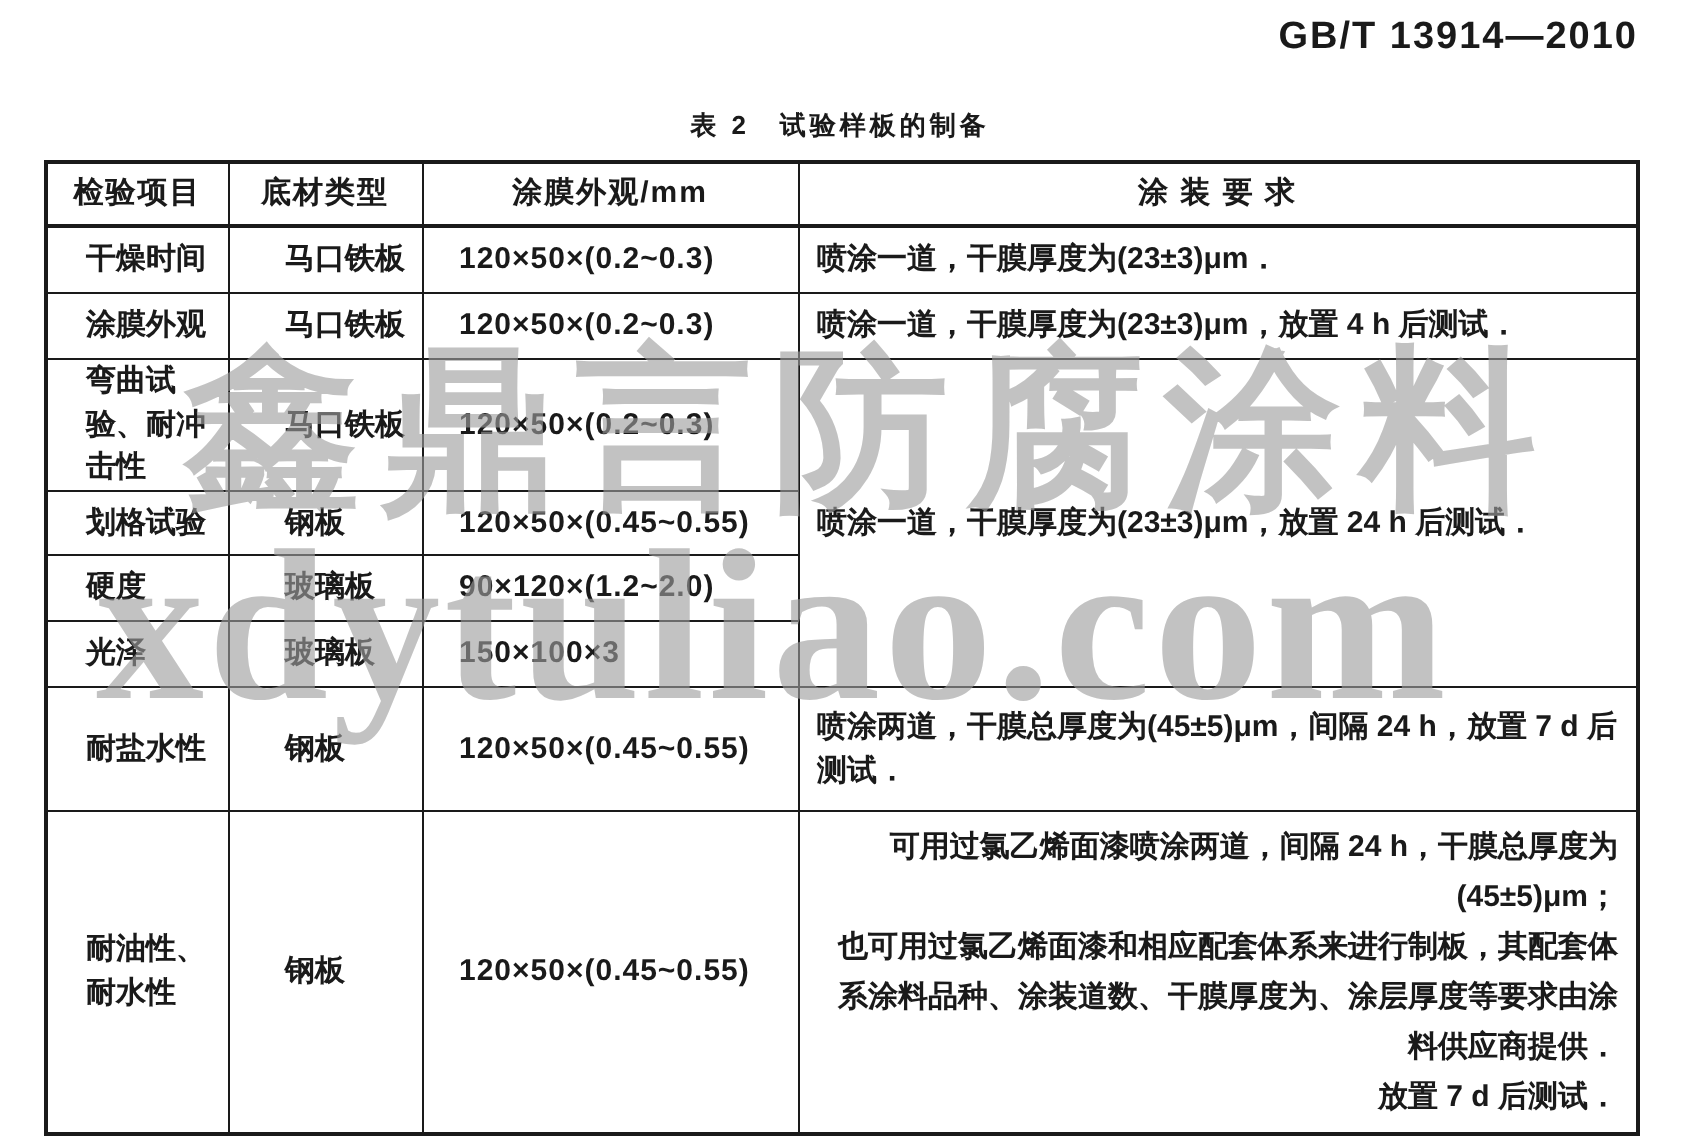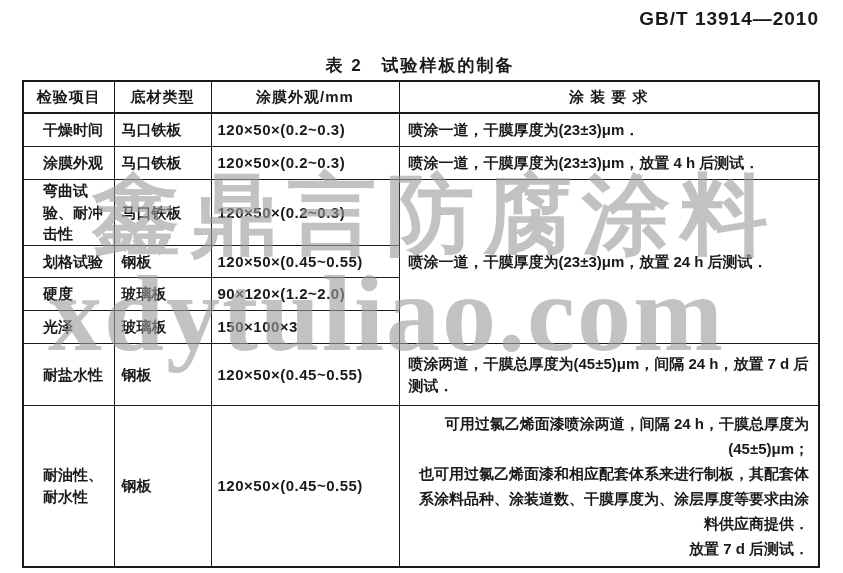--- a/index.html
+++ b/index.html
@@ -10,21 +10,21 @@
     background:var(--background);
     color:var(--text);
     font-family:"Liberation Sans","DejaVu Sans",sans-serif;
   }
   .doc-number {
     position:absolute; top:8px; right:24px;
     font-size:19px; font-weight:bold; letter-spacing:1px;
   }
   .table-title {
     position:absolute; top:54px; left:22px; width:796px;
-    text-align:center; font-size:17px; font-weight:bold; letter-spacing:2px;
+    text-align:center; font-size:13px; font-weight:bold; letter-spacing:2px;
   }
   table.panel {
     position:absolute; left:22px; top:80px; width:796px;
     border-collapse:collapse; table-layout:fixed;
     border:2px solid var(--border);
   }
   col.c1{width:91px;} col.c2{width:97px;} col.c3{width:188px;} col.c4{width:420px;}
   .panel th, .panel td {
     border:1px solid var(--border);
     font-size:15px; font-weight:bold;
@@ -32,22 +32,22 @@
     line-height:1.45;
   }
   .panel th { text-align:center; letter-spacing:1px;margin-top:47px; }
   tr.hdr   { height:32px; } tr.hdr th { border-bottom:2px solid var(--border); }
   tr.rh33  { height:33px; }
   tr.rh63  { height:63px; }
   tr.rh32  { height:32px; }
   tr.rh62  { height:62px; }
   tr.rh156 { height:156px; }
   td.item { padding-left:19px;  padding-right:2px; }
-  td.sub  { padding-left:7px; }
-  td.size { padding-left:6px; letter-spacing:0.5px; }
+  td.sub  { padding-left:28px; }
+  td.size { padding-left:18px; letter-spacing:0.5px; }
   td.req  { padding:5px 9px; }
   td.req-top { vertical-align:top; }
   td.req .para { line-height:25px;text-align:right; }
   
   tr.dash-top td { border-top-style:dashed; }
   .wm {
     position:absolute; z-index:5; pointer-events:none;
     font-weight:bold; color:var(--watermark); opacity:0.62;
     white-space:nowrap;
   }

